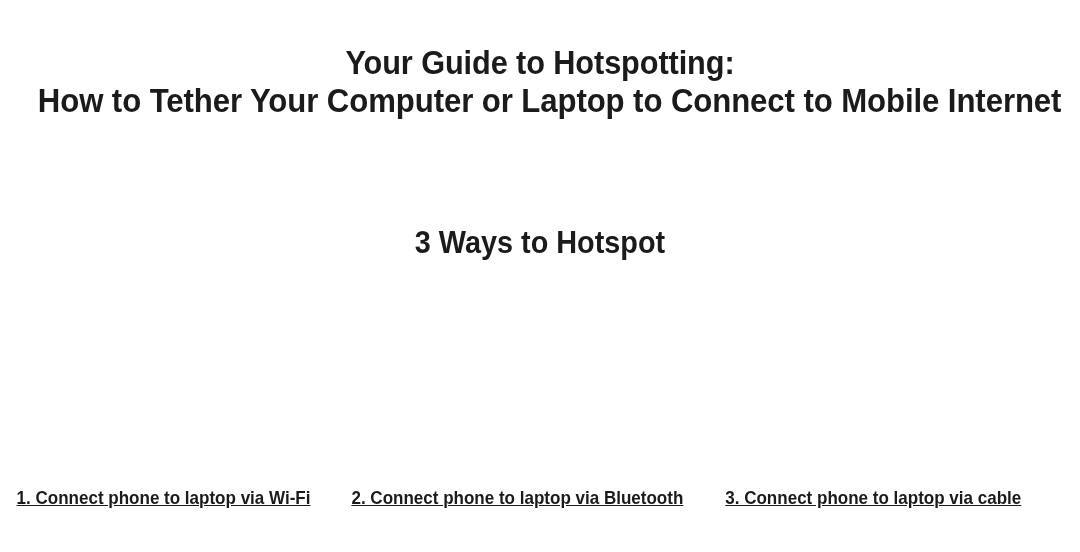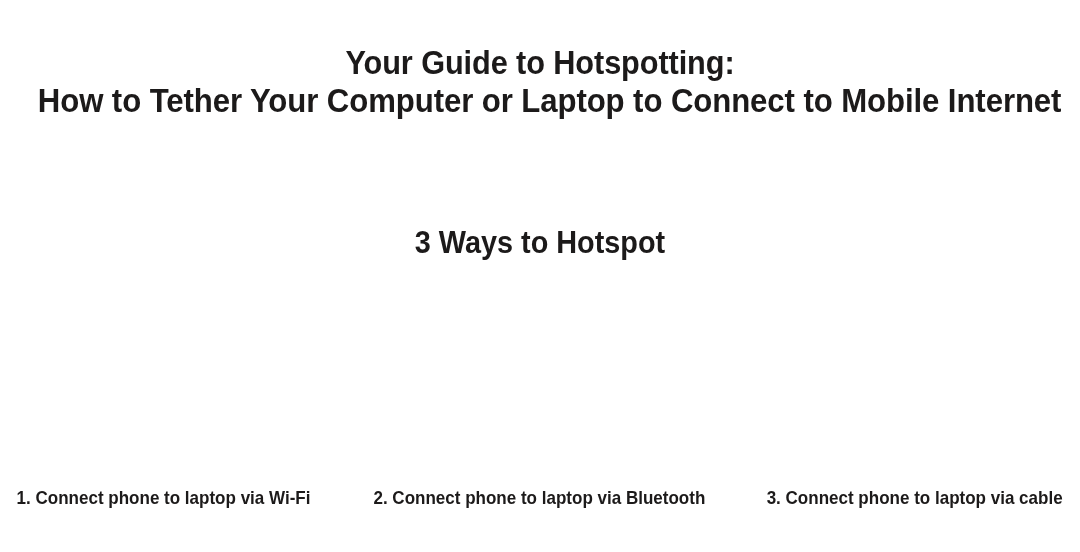--- a/index.html
+++ b/index.html
@@ -81,24 +81,25 @@
     flex: 1 1 0;
     height: 100%;
     background: transparent;
   }
 
   
   .caption-row {
     position: absolute;
     left: 0;
     top: 486px;
-    width: 1080px;
+    width: 937px;
     height: 28px;
     display: flex;
     align-items: flex-start;
+    text-decoration: underline;
   }
   .caption {
     flex: 1 1 0;
     font-family: "Liberation Sans Narrow", "Liberation Sans", "DejaVu Sans", sans-serif;
     font-weight: 700;
     font-size: 18.5px;
     line-height: 24px;
     color: #1c1a1a;
     white-space: nowrap;
     transform: scaleX(0.92);

